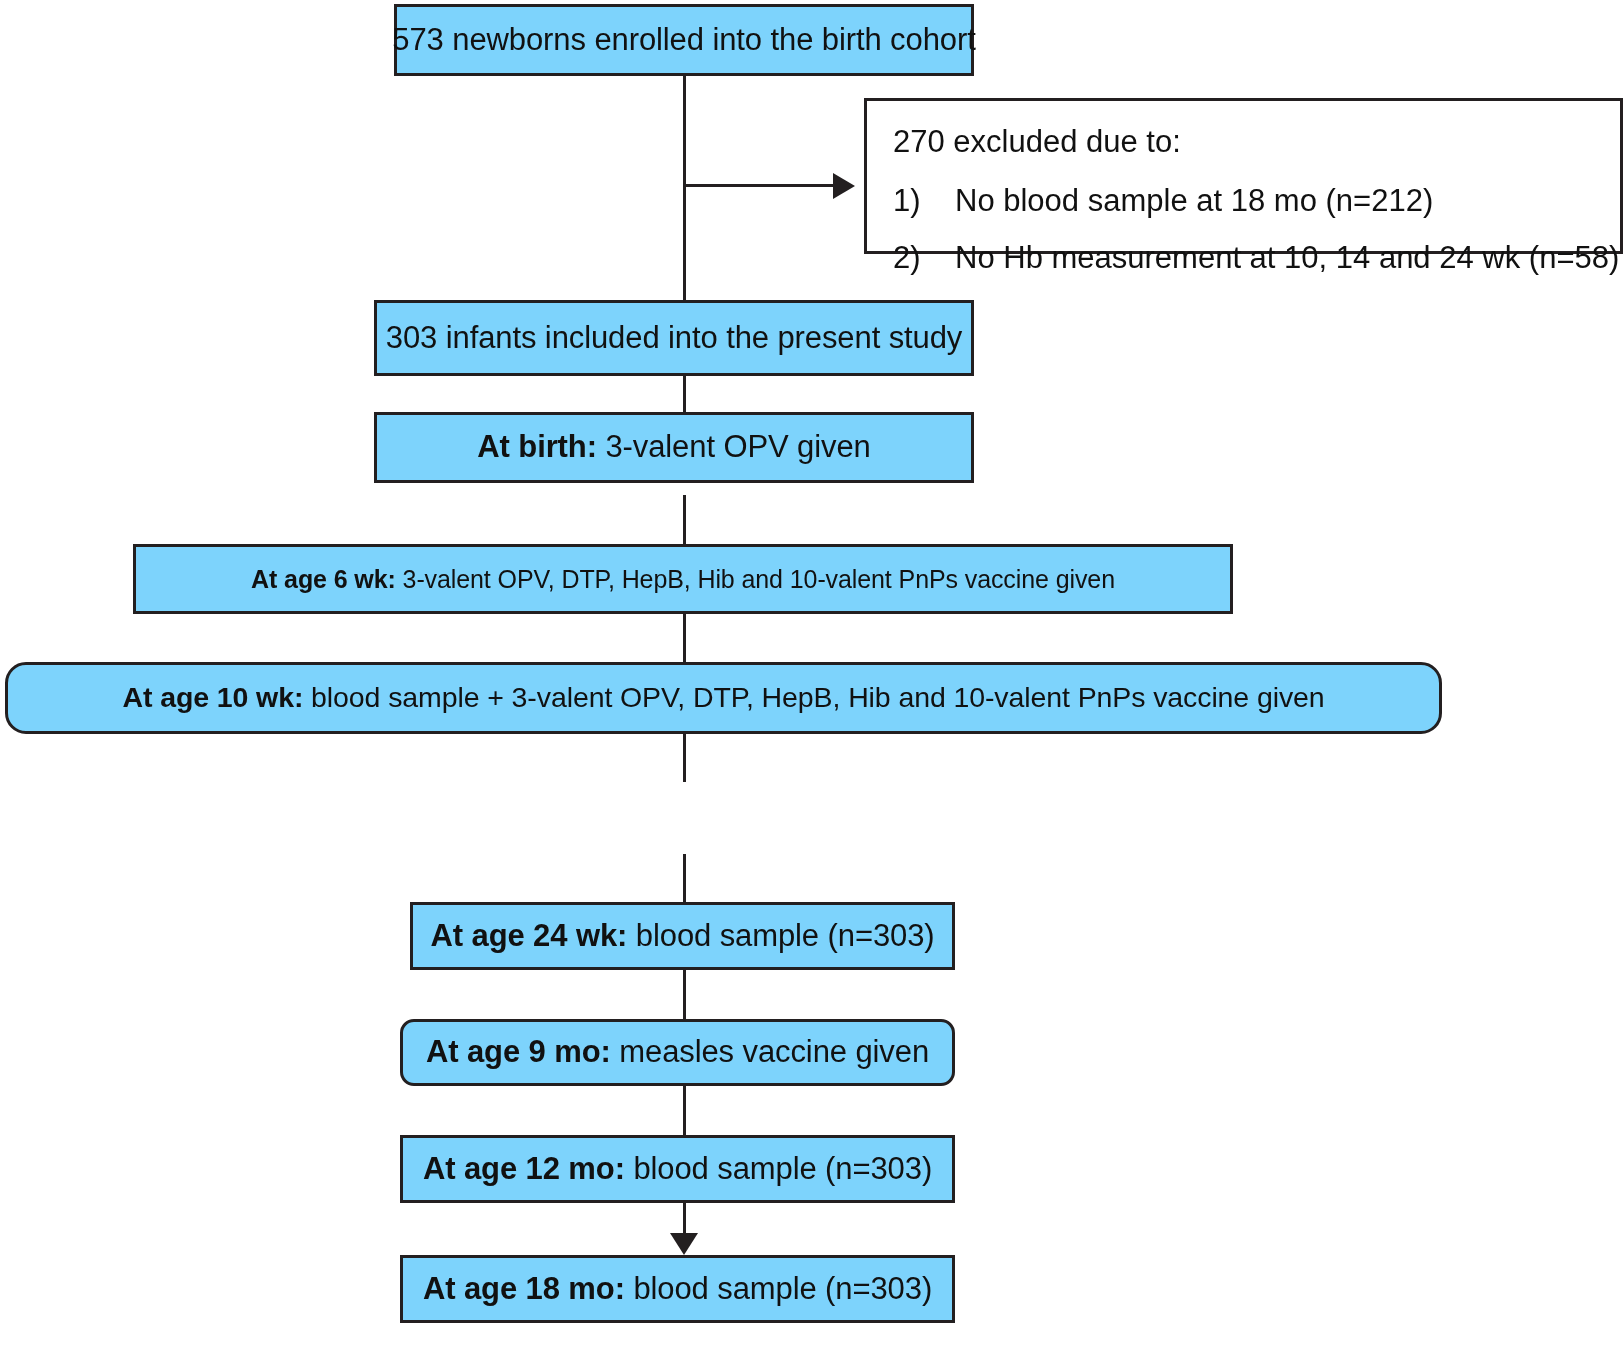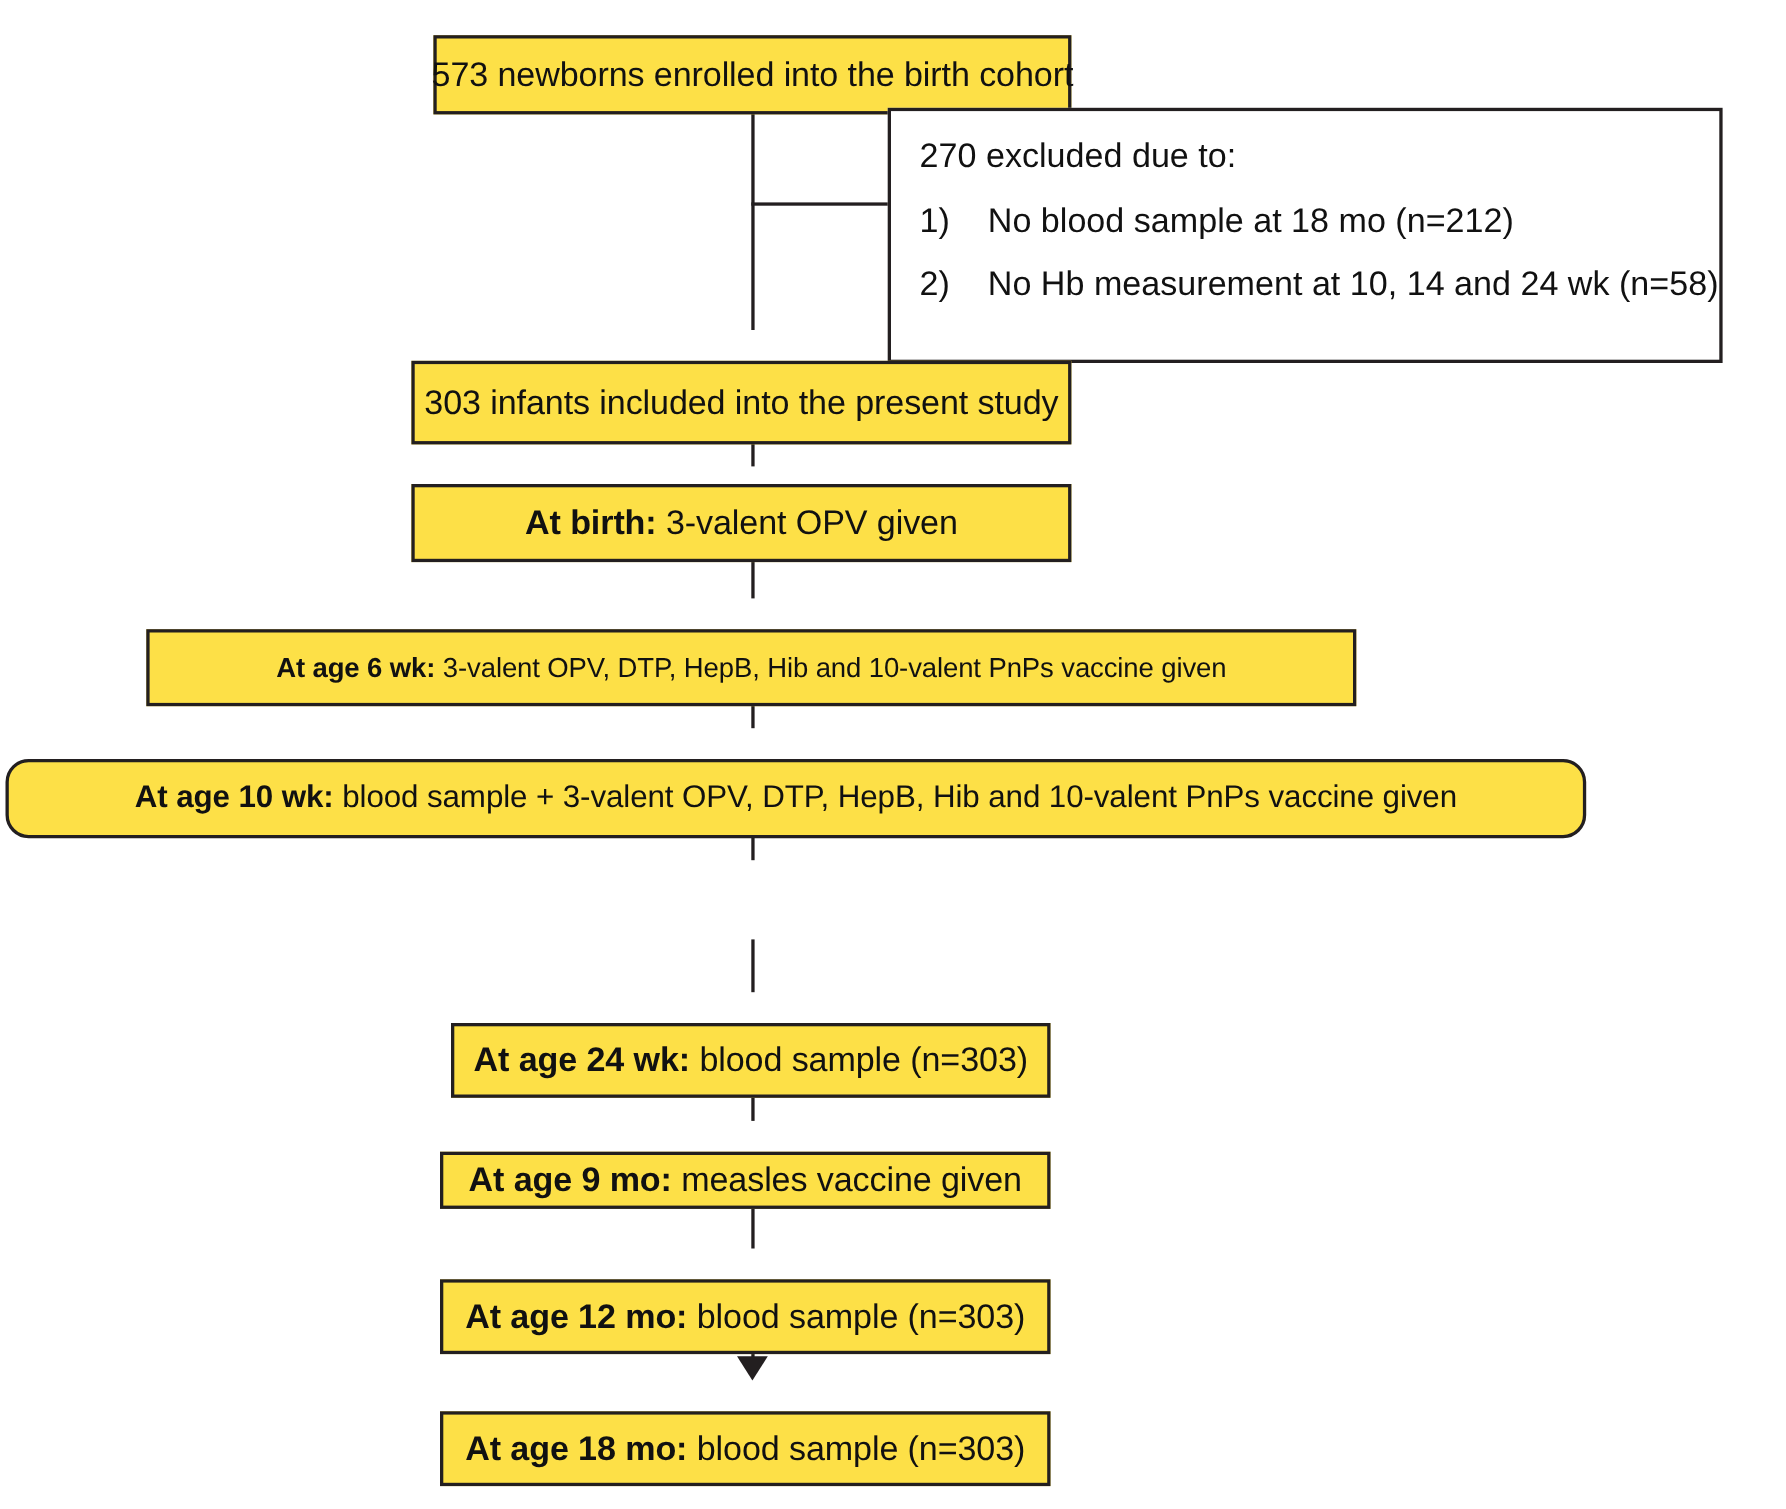--- a/index.html
+++ b/index.html
@@ -16,26 +16,25 @@
     position: relative;
     width: 1624px;
     height: 1372px;
     background: #ffffff;
     overflow: hidden;
   }
   .node {
     position: absolute;
     box-sizing: border-box;
     border: 3px solid #231f20;
-    background: #fde047;
+    background: #7dd3fc;
     display: flex;
     align-items: center;
     justify-content: center;
     text-align: center;
-    margin-top: 28px;
   }
   .node .txt {
     display: block;
     padding: 0 14px;
     line-height: 1.32;
     font-size: 31px;
     letter-spacing: -0.1px;
     white-space: nowrap;
   }
   .node.compact .txt { font-size: 25px; }
@@ -121,21 +120,21 @@
 
   <div class="vline" style="left:683px; top:1203px; height:33px;"></div>
   <div class="arrow-down" style="left:670px; top:1233px;"></div>
 
   <div class="node" style="left:394px; top:4px; width:580px; height:72px;">
     <span class="txt">
       <span class="lbl-bold"></span><span class="lbl-reg">573 newborns enrolled into the birth cohort</span>
     </span>
   </div>
 
-  <div class="excl" style="left:807px; top:98px; width:759px; height:232px;">
+  <div class="excl" style="left:864px; top:98px; width:759px; height:156px;">
     <div class="excl-head">270 excluded due to:</div>
     <div class="excl-row">
       <span class="excl-num">1)</span>
       <span class="excl-txt">No blood sample at 18 mo (n=212)</span>
     </div>
     <div class="excl-row">
       <span class="excl-num">2)</span>
       <span class="excl-txt">No Hb measurement at 10, 14 and 24 wk (n=58)</span>
     </div>
   </div>
@@ -164,21 +163,21 @@
     </span>
   </div>
 
 
   <div class="node" style="left:410px; top:902px; width:545px; height:68px;">
     <span class="txt">
       <span class="lbl-bold">At age 24 wk:</span><span class="lbl-reg"> blood sample (n=303)</span>
     </span>
   </div>
 
-  <div class="node" style="left:400px; top:1019px; width:555px; height:52px;">
+  <div class="node" style="left:400px; top:1019px; width:555px; height:67px;border-radius:14px;">
     <span class="txt">
       <span class="lbl-bold">At age 9 mo:</span><span class="lbl-reg"> measles vaccine given</span>
     </span>
   </div>
 
   <div class="node" style="left:400px; top:1135px; width:555px; height:68px;">
     <span class="txt">
       <span class="lbl-bold">At age 12 mo:</span><span class="lbl-reg"> blood sample (n=303)</span>
     </span>
   </div>

